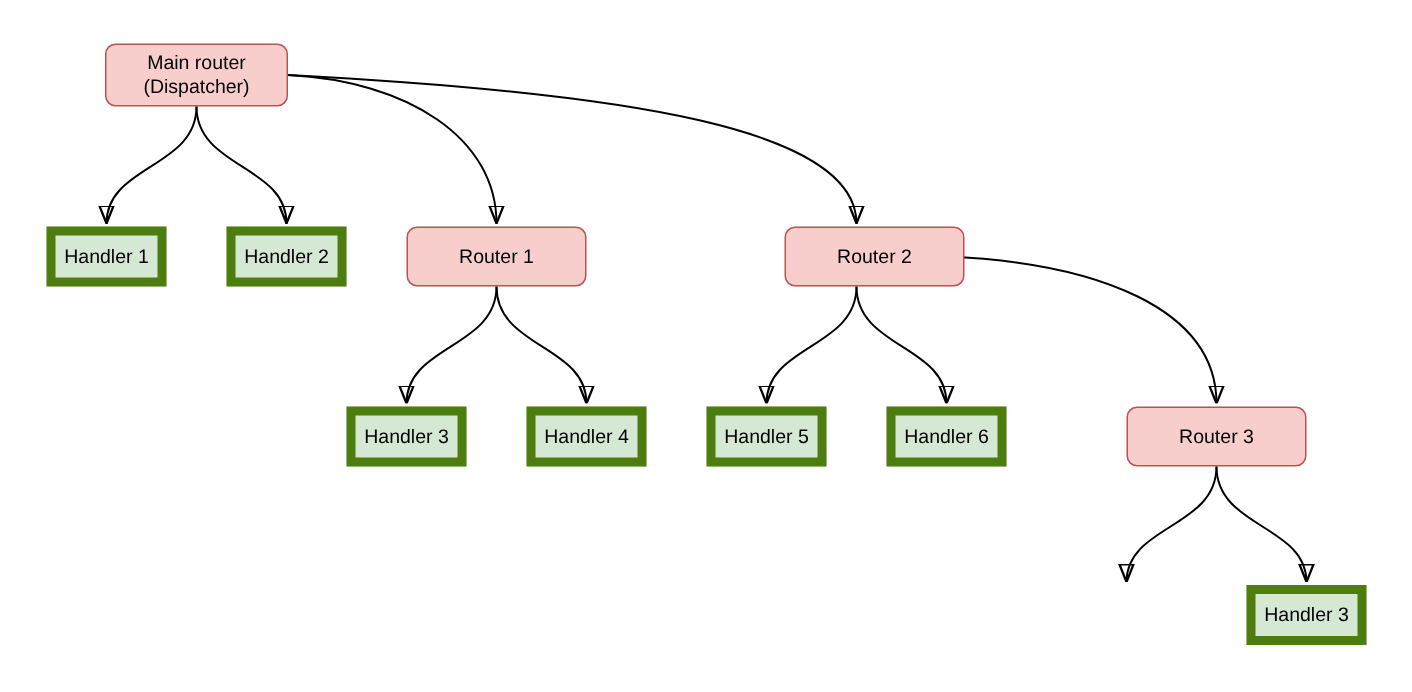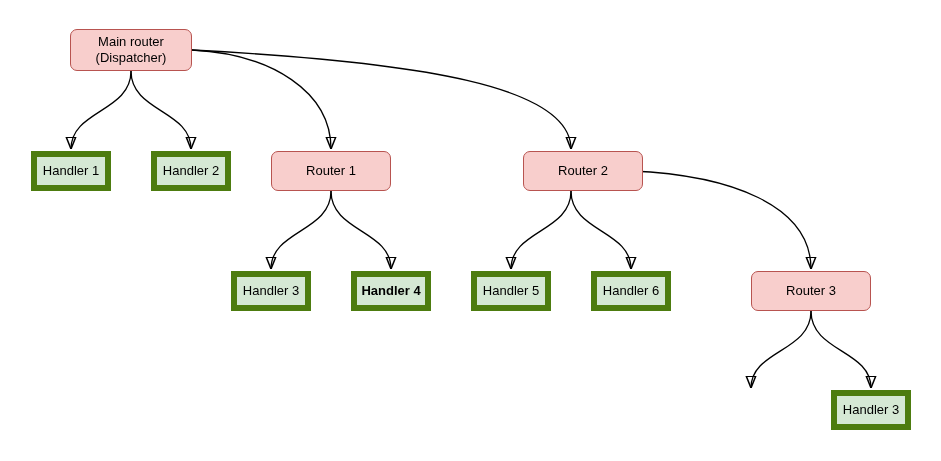--- a/index.html
+++ b/index.html
@@ -49,21 +49,21 @@
     border: 6px solid #4d7c0f;
     border-radius: 0;
   }
   .n-main { left: 70px;  top: 29px;  width: 122px; height: 42px; }
   .n-r1   { left: 271px; top: 151px; width: 120px; height: 40px; }
   .n-r2   { left: 523px; top: 151px; width: 120px; height: 40px; }
   .n-r3   { left: 751px; top: 271px; width: 120px; height: 40px; }
   .n-h1   { left: 31px;  top: 151px; width: 80px;  height: 40px; }
   .n-h2   { left: 151px; top: 151px; width: 80px;  height: 40px; }
   .n-h3   { left: 231px; top: 271px; width: 80px;  height: 40px; }
-  .n-h4   { left: 351px; top: 271px; width: 80px;  height: 40px; font-weight: bold; }
+  .n-h4   { left: 351px; top: 271px; width: 80px;  height: 40px; }
   .n-h5   { left: 471px; top: 271px; width: 80px;  height: 40px; }
   .n-h6   { left: 591px; top: 271px; width: 80px;  height: 40px; }
   .n-h7   { left: 711px; top: 390px; width: 80px;  height: 40px; }
   .n-h8   { left: 831px; top: 390px; width: 80px;  height: 40px; }
 </style>
 </head>
 <body>
 
 <div class="canvas">
 

